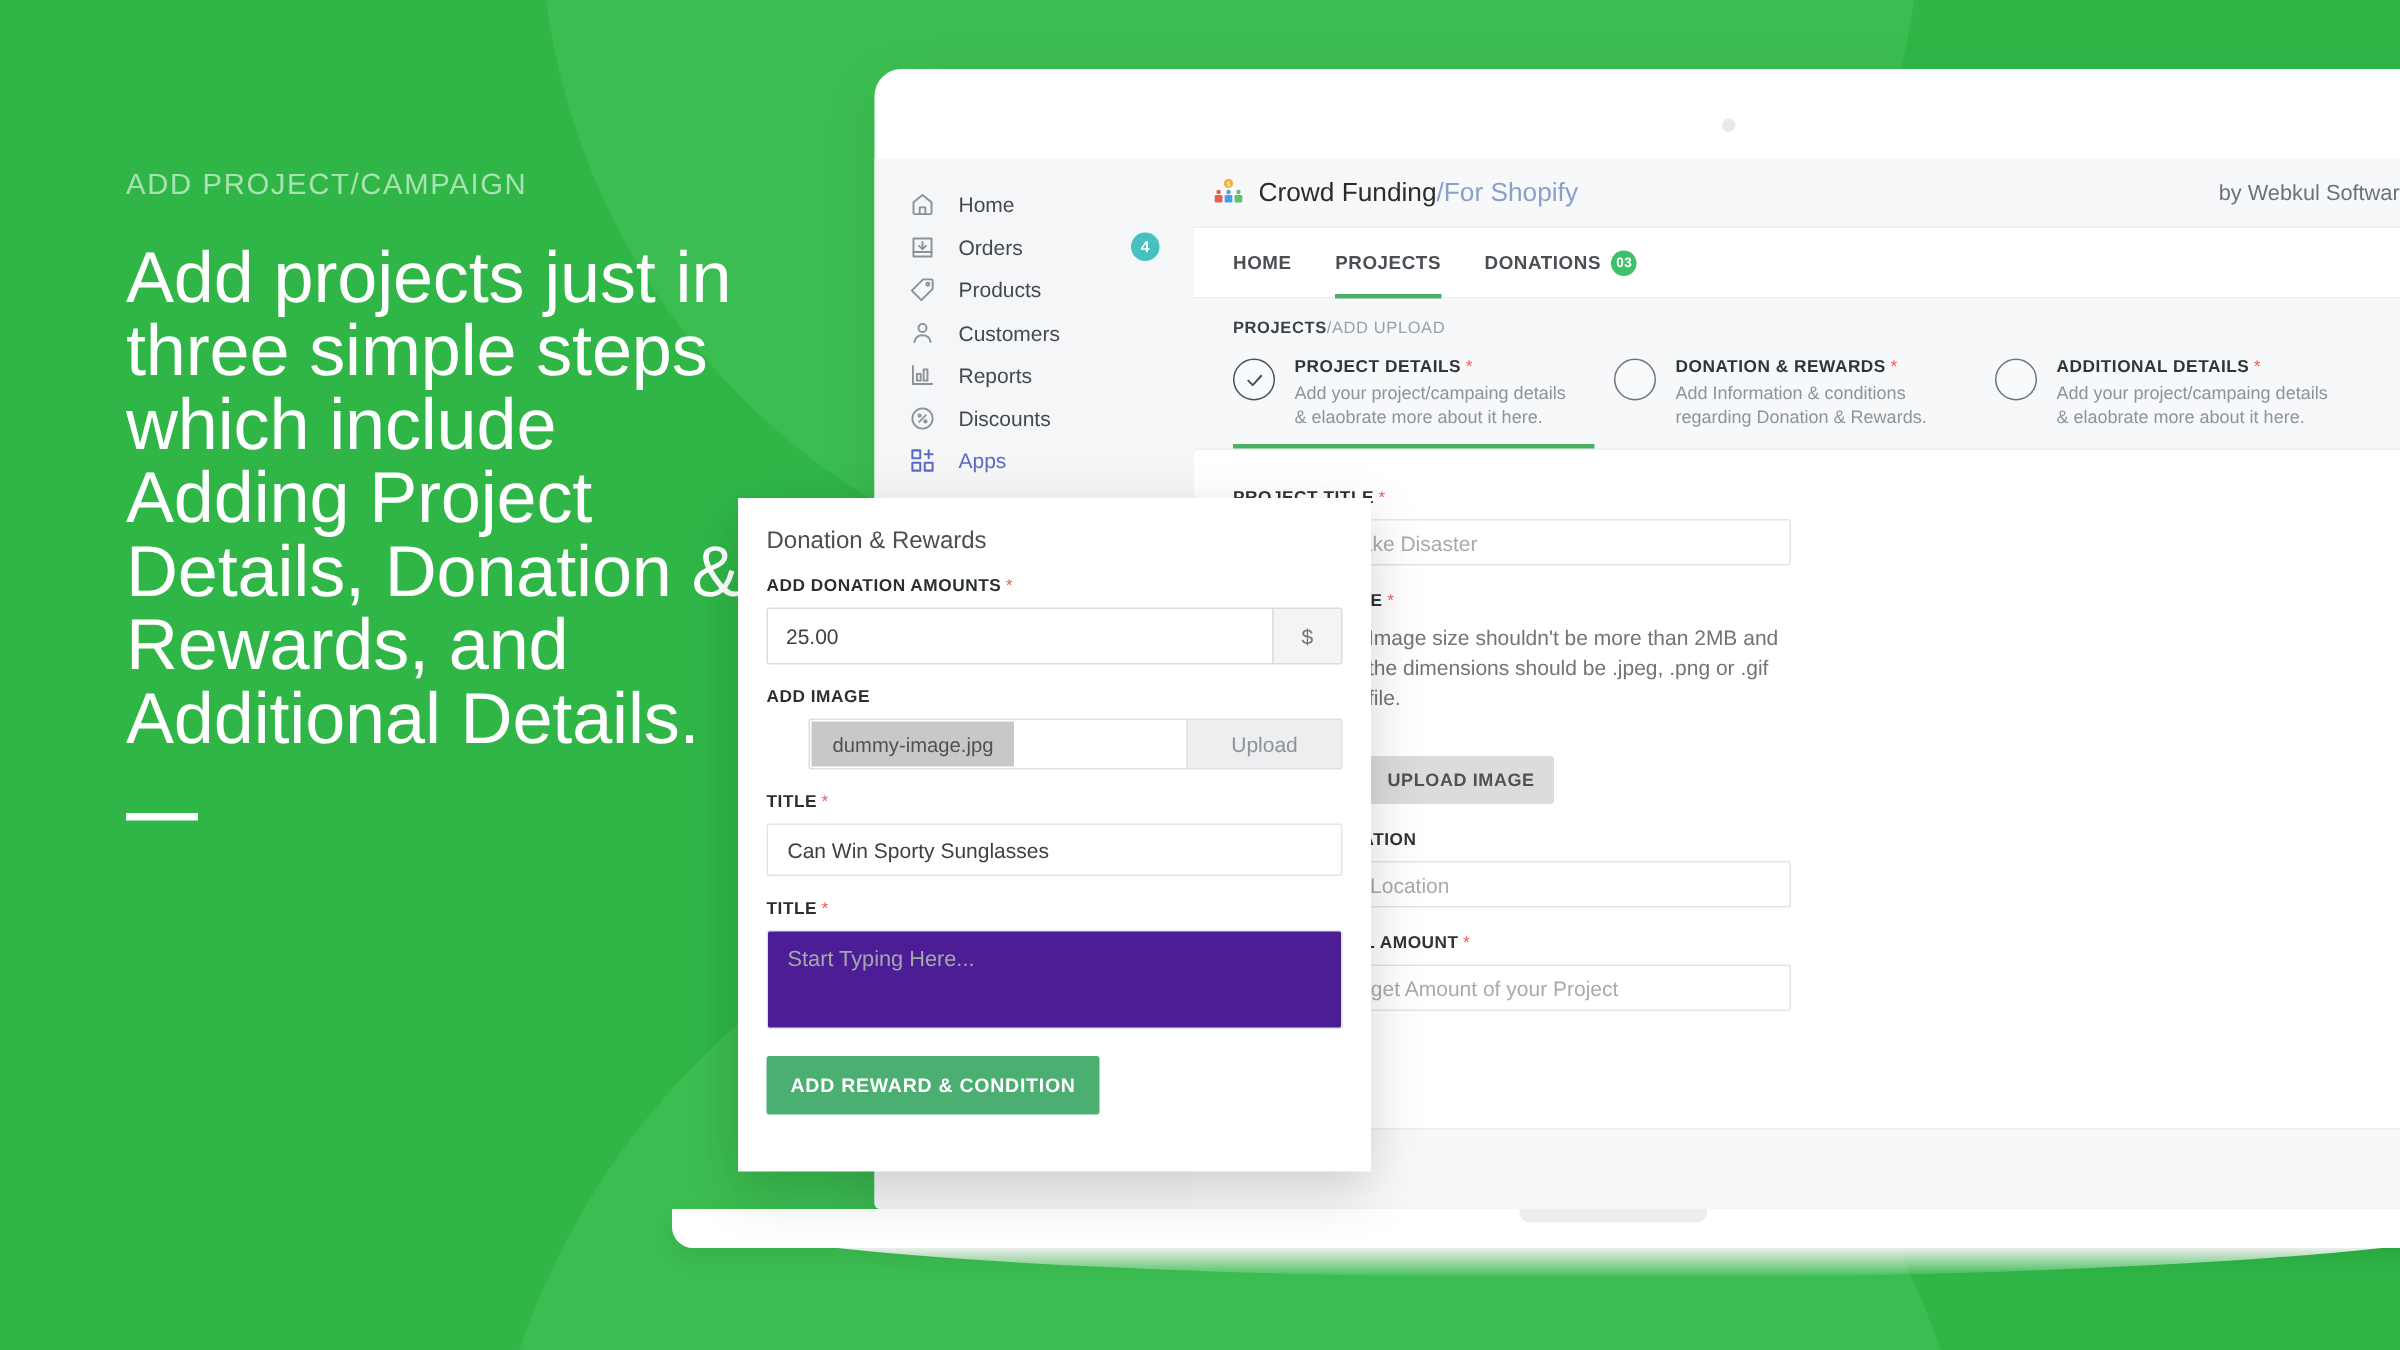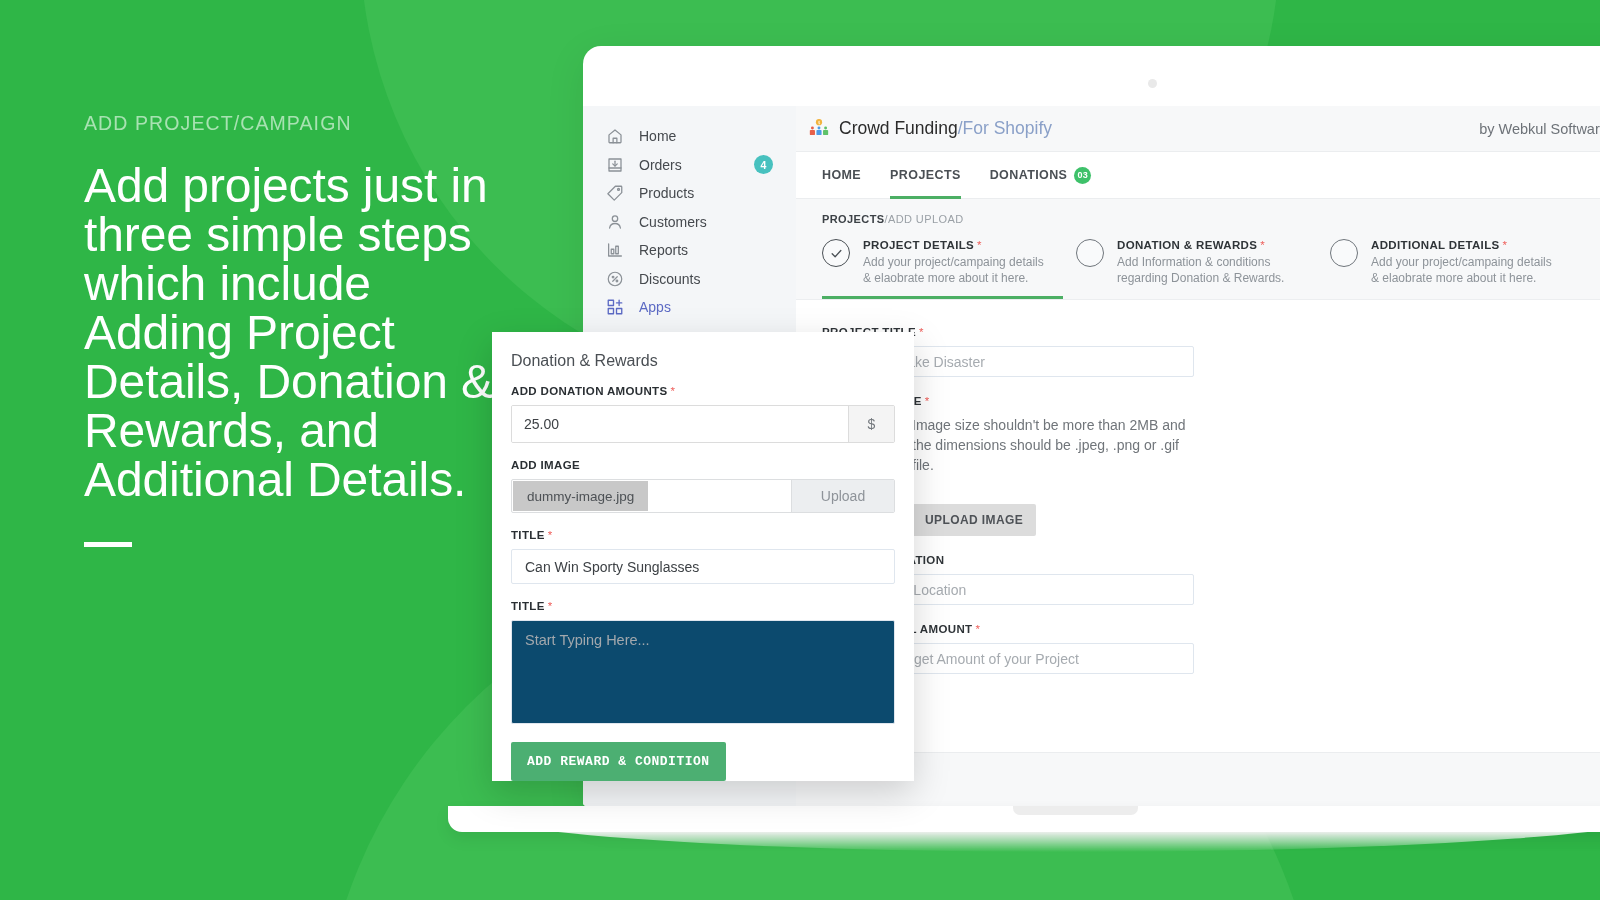--- a/index.html
+++ b/index.html
@@ -375,20 +375,21 @@
     font-size: 14px;
     color: #72777c;
   }
   .file-row {
     display: flex;
     border: 1px solid #dcdee0;
     height: 34px;
     border-radius: 2px;
     overflow: hidden;
     background: #fff;
+    margin-left: 28px;
   }
   .file-chip {
     background: #c8c8c8;
     color: #4d5155;
     font-size: 13.5px;
     display: flex; align-items: center;
     padding: 0 14px;
     margin: 1px 0 1px 1px;
   }
   .file-spacer { flex: 1; }
@@ -404,39 +405,38 @@
     height: 35px;
     border: 1px solid #dfe6ee;
     border-radius: 2px;
     display: flex; align-items: center;
     padding: 0 13px;
     font-size: 14px;
     color: #3d4145;
     background: #fff;
   }
   .m-area {
-    height: 104px;
+    height: 66px;
     border: 1px solid #dfe6ee;
     border-radius: 2px;
     padding: 11px 13px;
     font-size: 14.5px;
     color: #a3a8ad;
-    background: #0c4a6e;
+    background: #4c1d95;
   }
   .btn-green {
     display: inline-block;
     background: #4caf72;
     color: #ffffff;
     font-size: 13px;
     font-weight: bold;
     letter-spacing: 0.5px;
     padding: 12px 16px;
     border-radius: 2px;
     margin-top: 2px;
-    font-family: Liberation Mono, monospace;
   }
 </style>
 </head>
 <body>
 
 <div id="stage">
 
   <div class="blob blob-top"></div>
   <div class="blob blob-bottom"></div>
 

